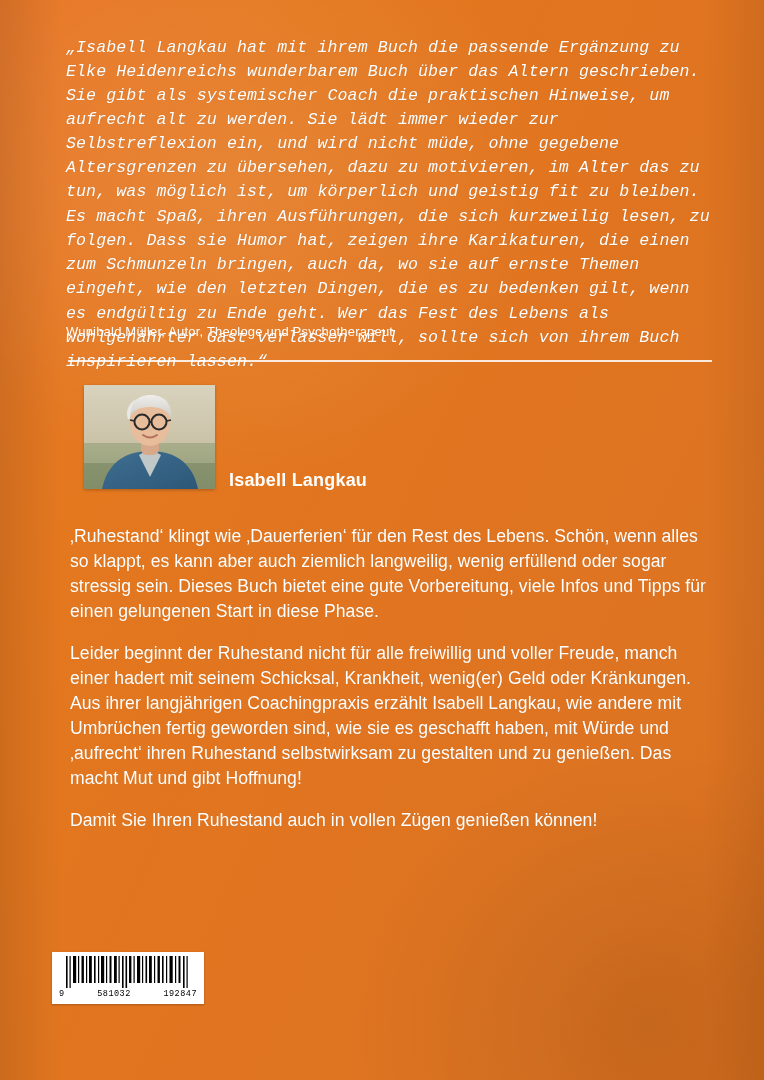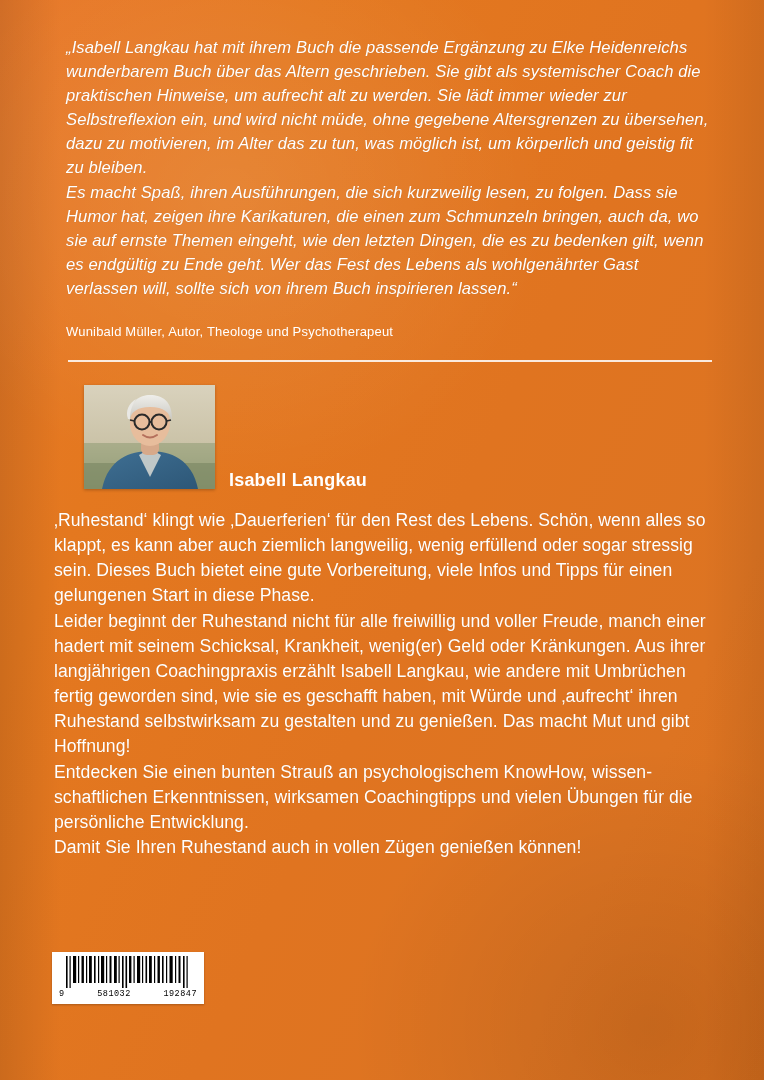--- a/index.html
+++ b/index.html
@@ -45,20 +45,21 @@
     position: absolute;
     left: 66px;
     top: 36px;
     width: 648px;
     color: #ffffff;
     font-style: italic;
     font-size: 16.6px;
     line-height: 1.45;
     letter-spacing: 0.1px;
     text-shadow: 0 0 1px rgba(0,0,0,0.18);
+    font-family: Liberation Mono, monospace;
   }
   .quote-para { margin: 0 0 0px 0; }
   .quote-para + .quote-para { margin-top: 1px; }
 
   .attribution {
     position: absolute;
     left: 66px;
     top: 324px;
     width: 648px;
     text-align: left;
@@ -111,21 +112,21 @@
     position: absolute;
     left: 54px;
     top: 508px;
     width: 668px;
     color: #ffffff;
     font-size: 17.6px;
     line-height: 1.43;
     letter-spacing: 0.05px;
     text-shadow: 0 0 1px rgba(0,0,0,0.12);
   }
-  .blurb p { margin: 0; }
+  .blurb p { margin: 16px; }
 
   
   .barcode-area {
     position: absolute;
     left: 52px;
     top: 952px;
     width: 152px;
     height: 52px;
     background: #ffffff;
     padding: 4px 6px 2px 6px;
@@ -205,21 +206,20 @@
 
           <path d="M59 50 Q66 55, 73 50" stroke="#b4705c" stroke-width="2" fill="none" stroke-linecap="round"></path>
         </svg>
       </div>
       <div class="author-name">Isabell Langkau</div>
     </div>
 
     <div class="blurb">
       <p>‚Ruhestand‘ klingt wie ‚Dauerferien‘ für den Rest des Lebens. Schön, wenn alles so klappt, es kann aber auch ziemlich langweilig, wenig erfüllend oder sogar stressig sein. Dieses Buch bietet eine gute Vorbereitung, viele Infos und Tipps für einen gelungenen Start in diese Phase.</p>
       <p>Leider beginnt der Ruhestand nicht für alle freiwillig und voller Freude, manch einer hadert mit seinem Schicksal, Krankheit, wenig(er) Geld oder Kränkungen. Aus ihrer langjährigen Coachingpraxis erzählt Isabell Langkau, wie andere mit Umbrüchen fertig geworden sind, wie sie es geschafft haben, mit Würde und ‚aufrecht‘ ihren Ruhestand selbstwirksam zu gestalten und zu genießen. Das macht Mut und gibt Hoffnung!</p>
-      <p>Entdecken Sie einen bunten Strauß an psychologischem KnowHow, wissen-schaftlichen Erkenntnissen, wirksamen Coachingtipps und vielen Übungen für die persönliche Entwicklung.</p>
       <p>Damit Sie Ihren Ruhestand auch in vollen Zügen genießen können!</p>
     </div>
 
     <div class="barcode-area">
       <svg class="barcode-bars" viewBox="0 0 140 32" preserveAspectRatio="none">
         <rect x="0" y="0" width="140" height="32" fill="#ffffff"></rect>
         <g fill="#000000">
           <rect x="8" y="0" width="1.6" height="32"></rect>
           <rect x="11.5" y="0" width="1.2" height="32"></rect>
           <rect x="15" y="0" width="3.2" height="27"></rect>

